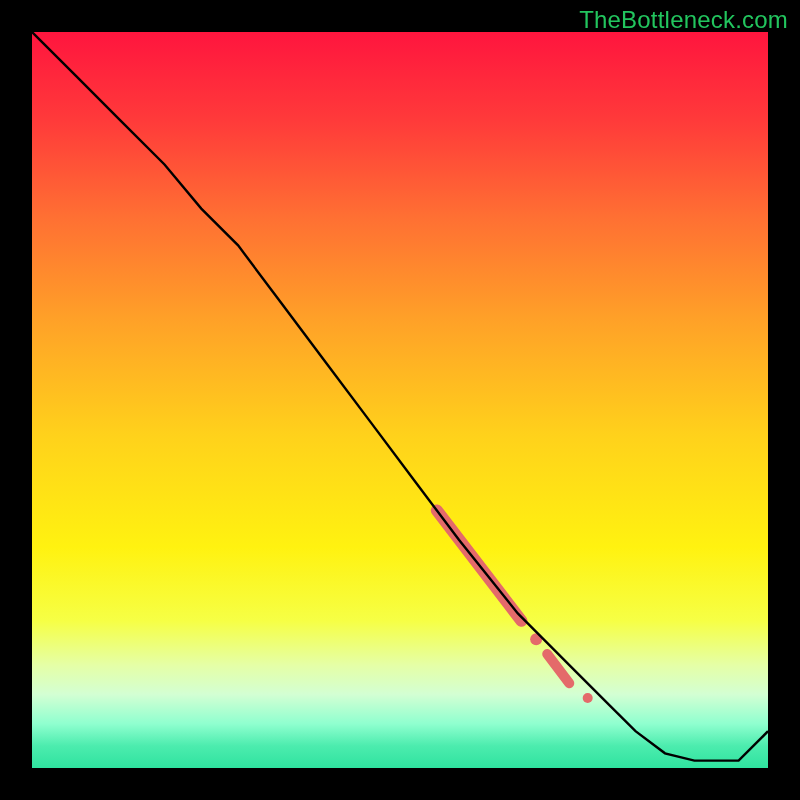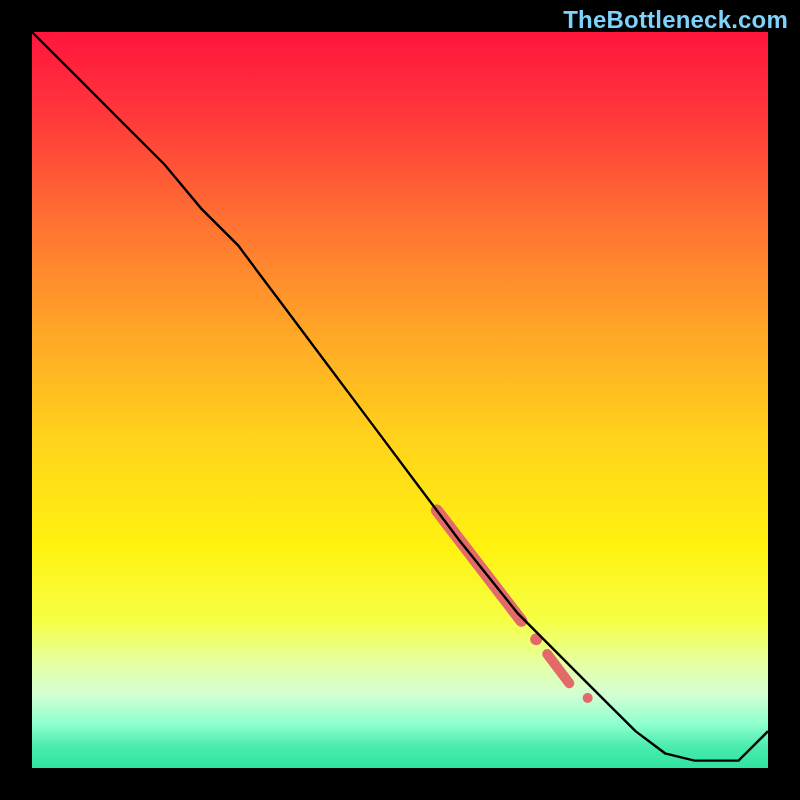--- a/index.html
+++ b/index.html
@@ -7,27 +7,26 @@
   .frame {
     position: relative;
     width: 800px;
     height: 800px;
     background: #000;
   }
   .watermark {
     position: absolute;
     top: 6px;
     right: 12px;
-    color: #7dd3fc;
+    color: #22c55e;
     font-family: Arial, Helvetica, sans-serif;
     font-size: 24px;
     letter-spacing: 0.2px;
     z-index: 5;
     user-select: none;
-    font-weight: bold;
   }
   .plot-area {
     position: absolute;
     left: 32px;
     top: 32px;
     width: 736px;
     height: 736px;
   }
   .plot-area svg {
     display: block;

